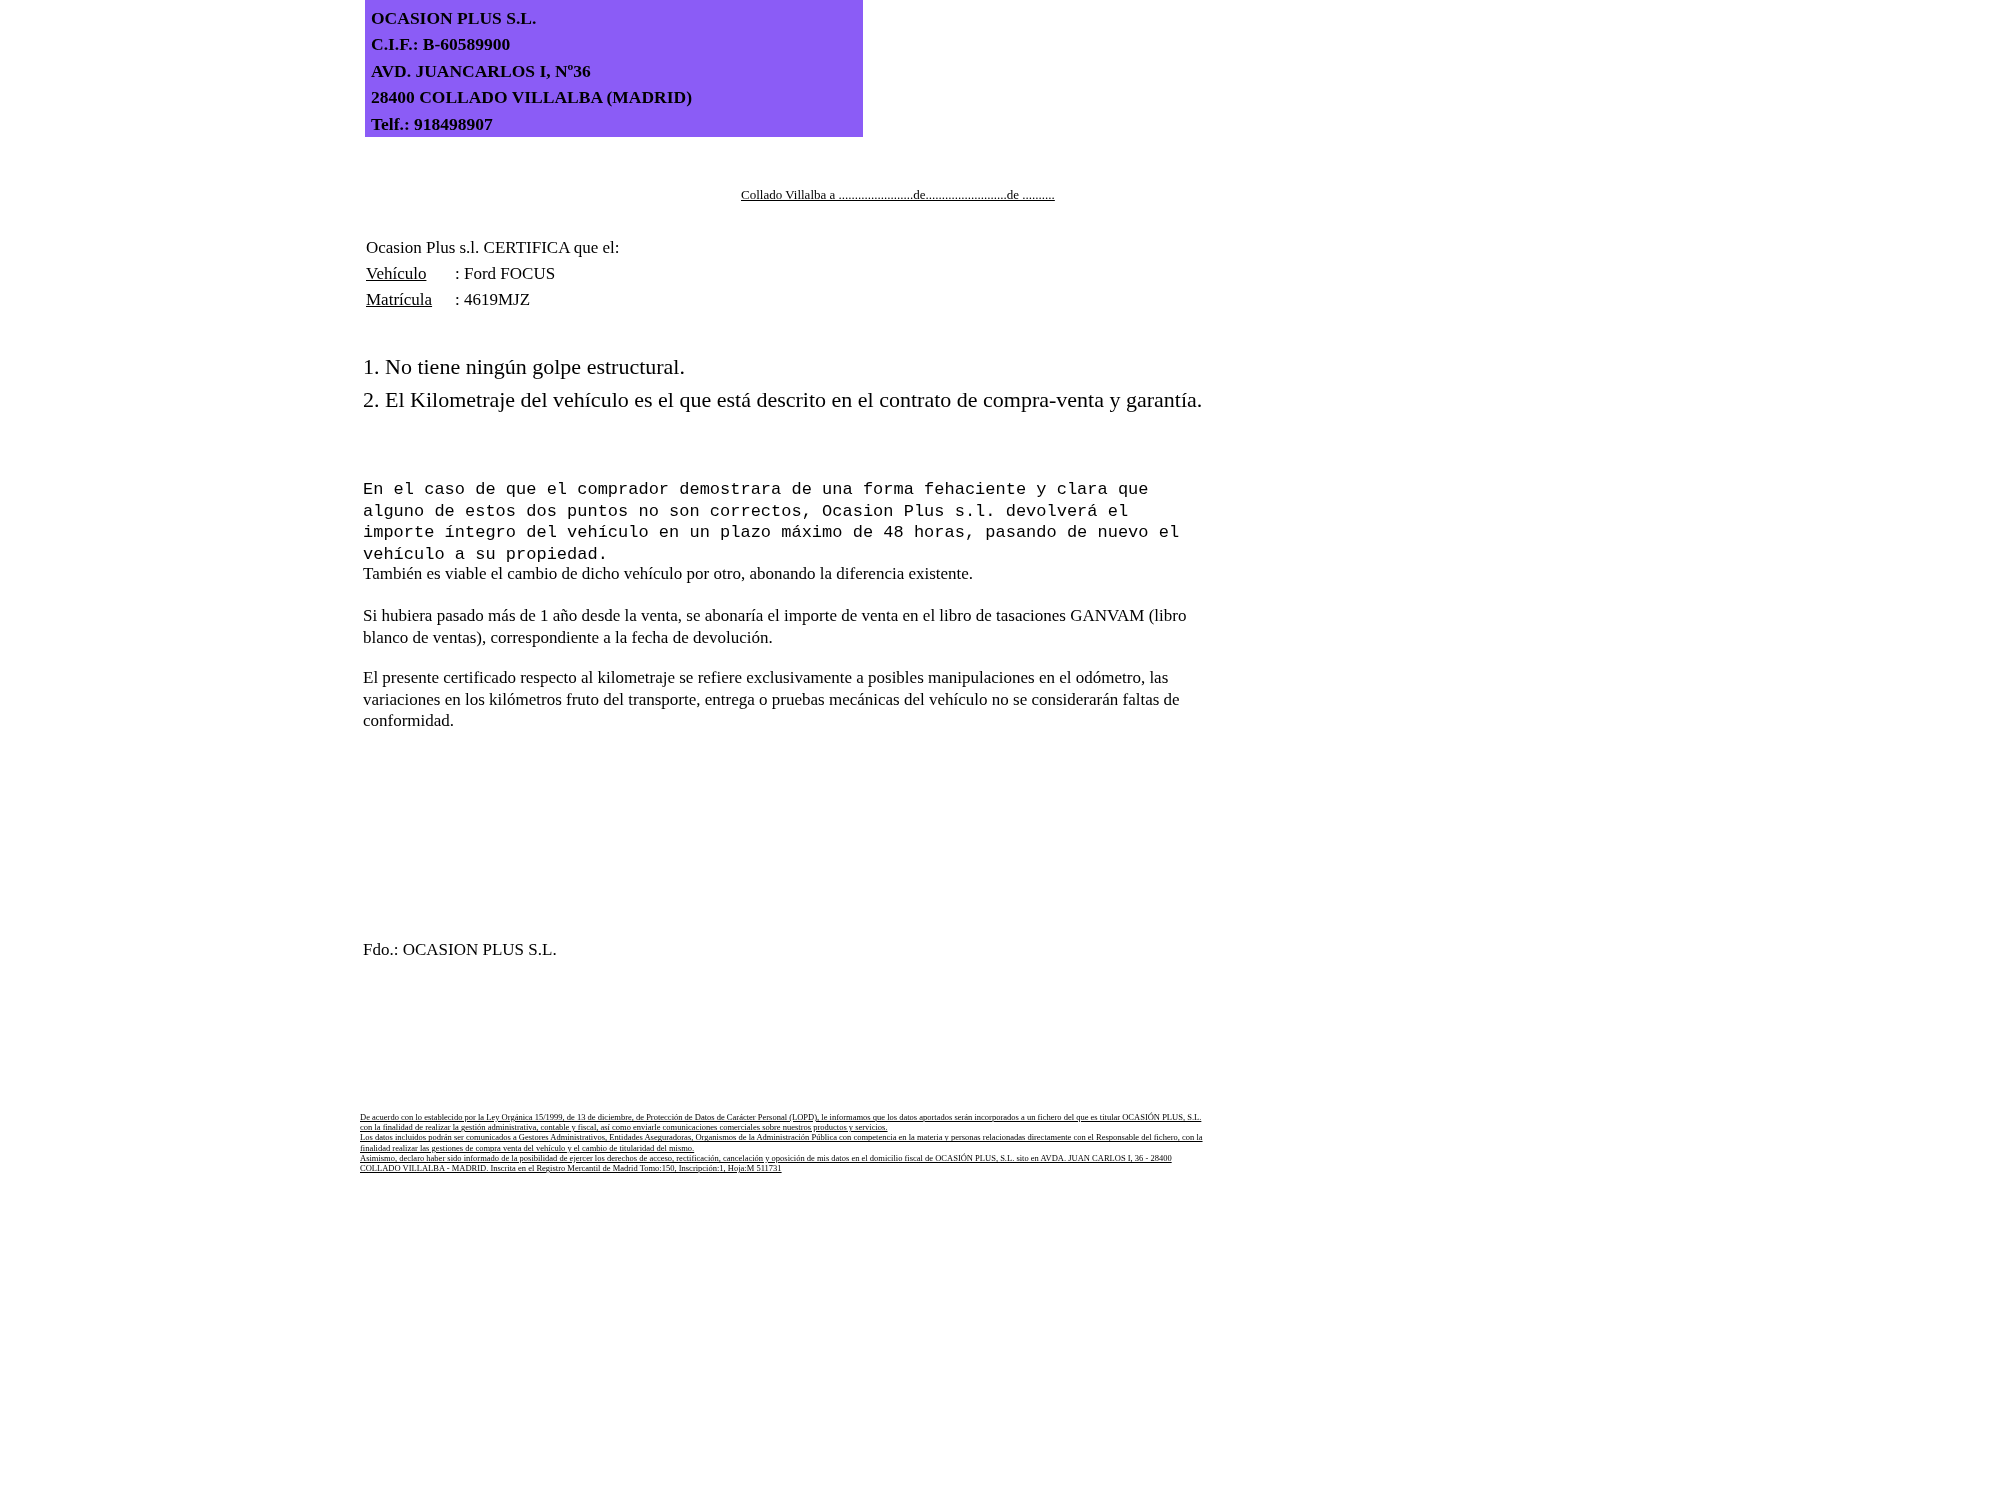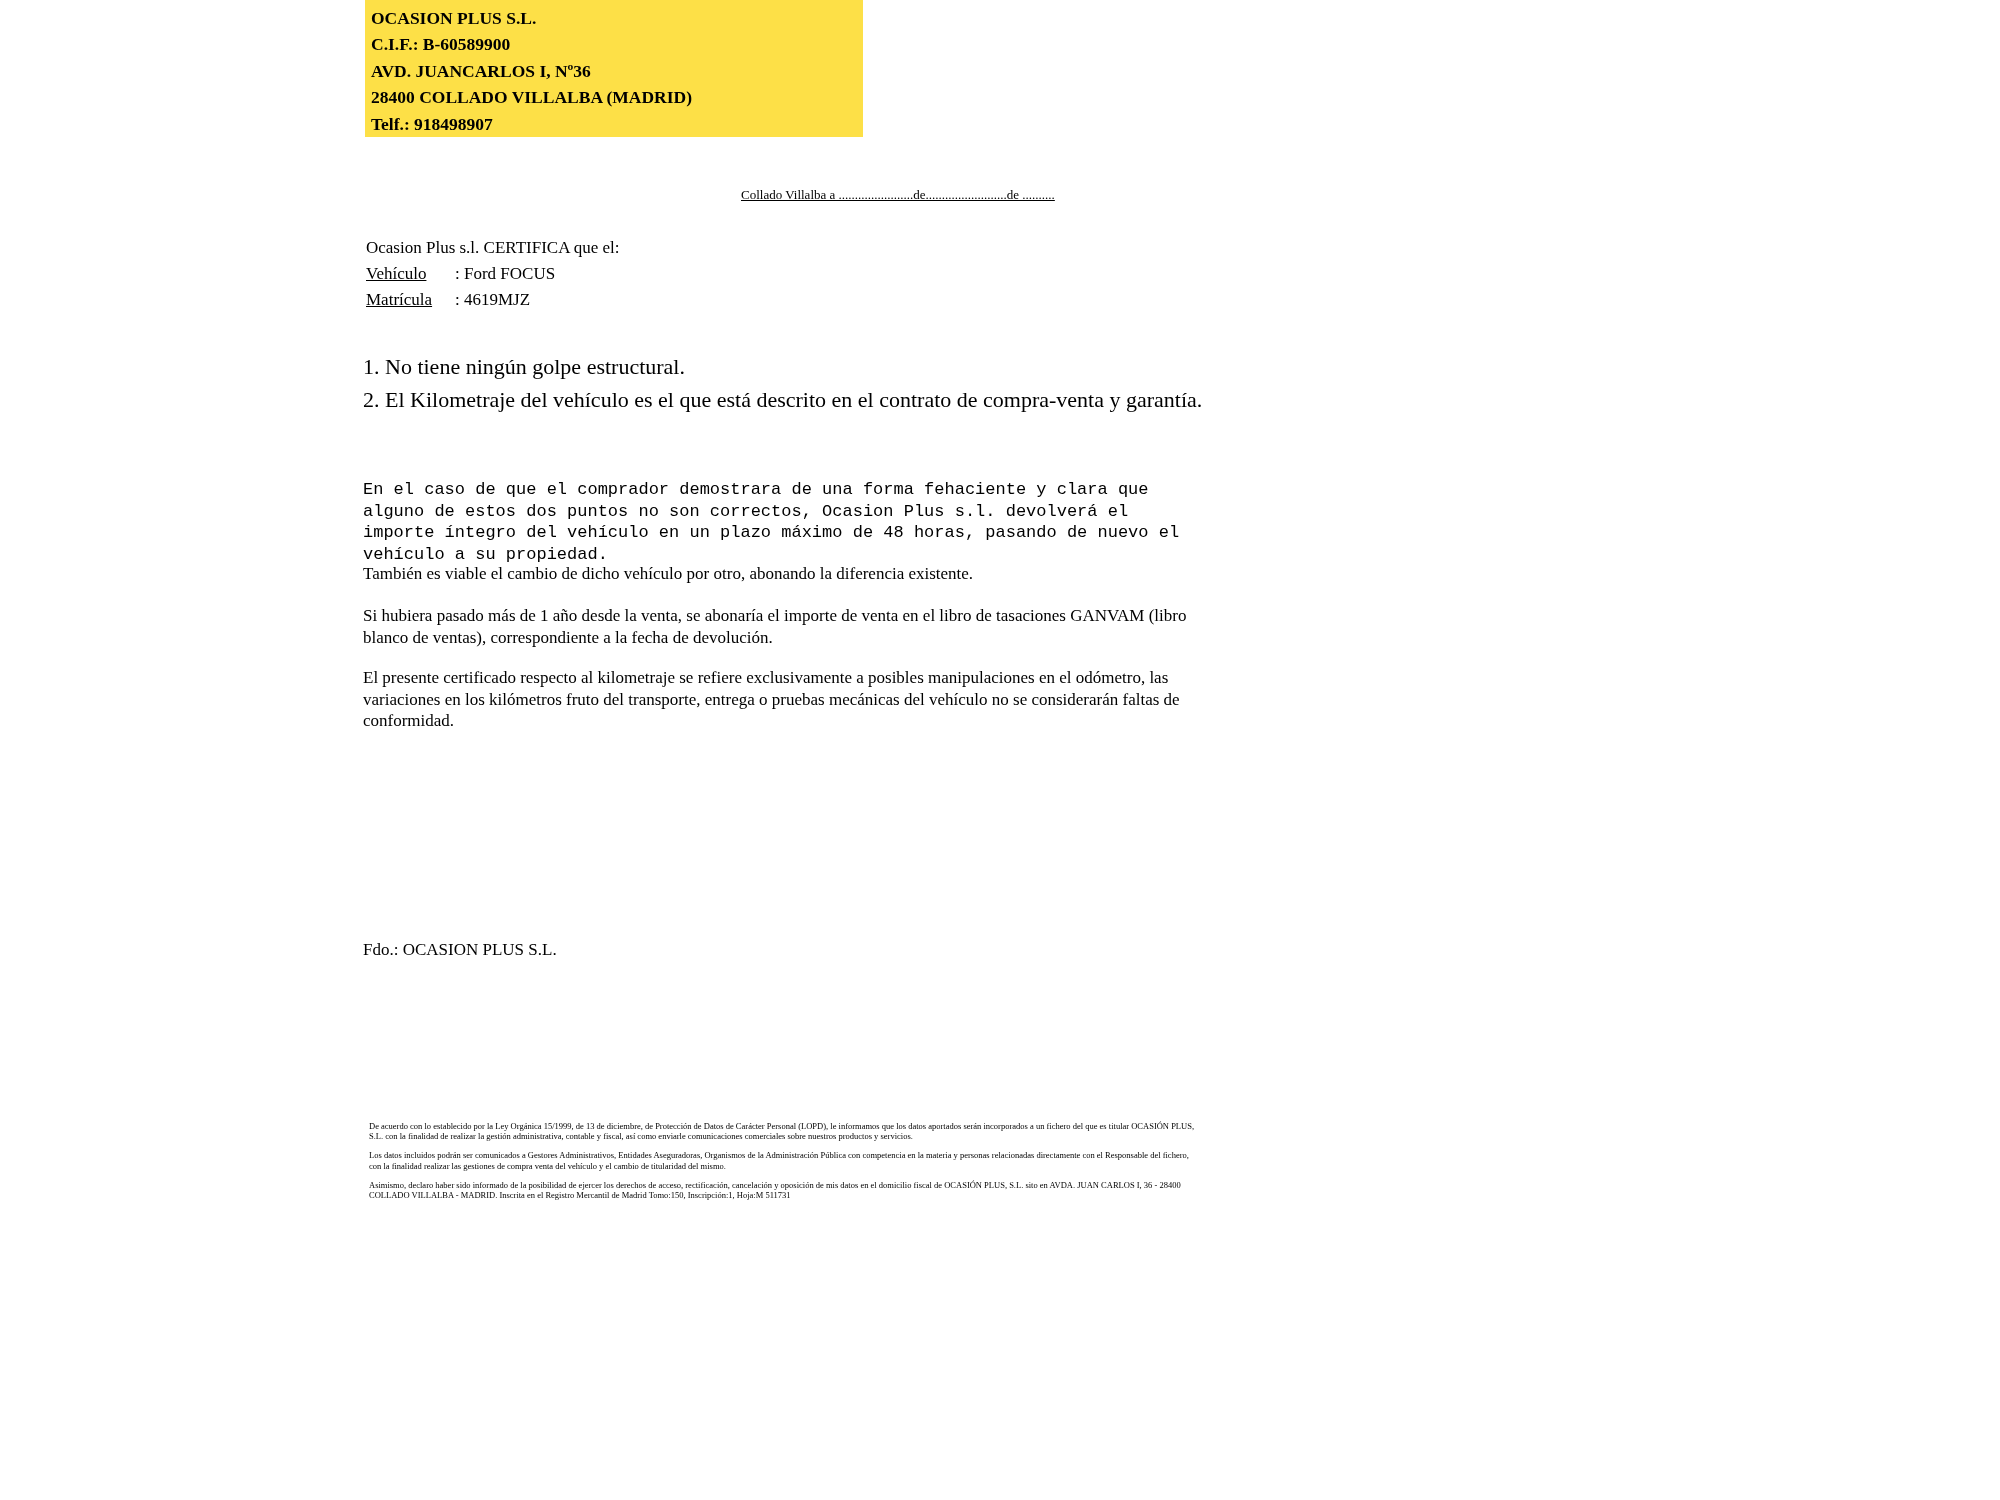--- a/index.html
+++ b/index.html
@@ -14,21 +14,21 @@
     font-family: "Liberation Serif", "DejaVu Serif", serif;
     color: #000000;
     overflow: hidden;
   }
   .header-box {
     position: absolute;
     left: 365px;
     top: 0;
     width: 498px;
     height: 137px;
-    background: #fde047;
+    background: #8b5cf6;
     box-sizing: border-box;
     padding: 5px 8px 0 6px;
     font-weight: bold;
     font-size: 17.5px;
     line-height: 26.4px;
   }
   .header-box div { white-space: nowrap; }
   .date-line {
     position: absolute;
     left: 741px;
@@ -76,21 +76,21 @@
     white-space: nowrap;
   }
   .legal {
     position: absolute;
     left: 360px;
     top: 1112px;
     width: 845px;
     font-size: 8.5px;
     line-height: 10.2px;
   }
-  .legal p { margin: 9px; padding: 0; }
+  .legal p { margin: 0; padding: 0; text-decoration: underline; }
 </style>
 </head>
 <body>
 
 <div class="header-box">
   <div>OCASION PLUS S.L.</div>
   <div>C.I.F.: B-60589900</div>
   <div>AVD. JUANCARLOS I, Nº36</div>
   <div>28400 COLLADO VILLALBA (MADRID)</div>
   <div>Telf.: 918498907</div>

